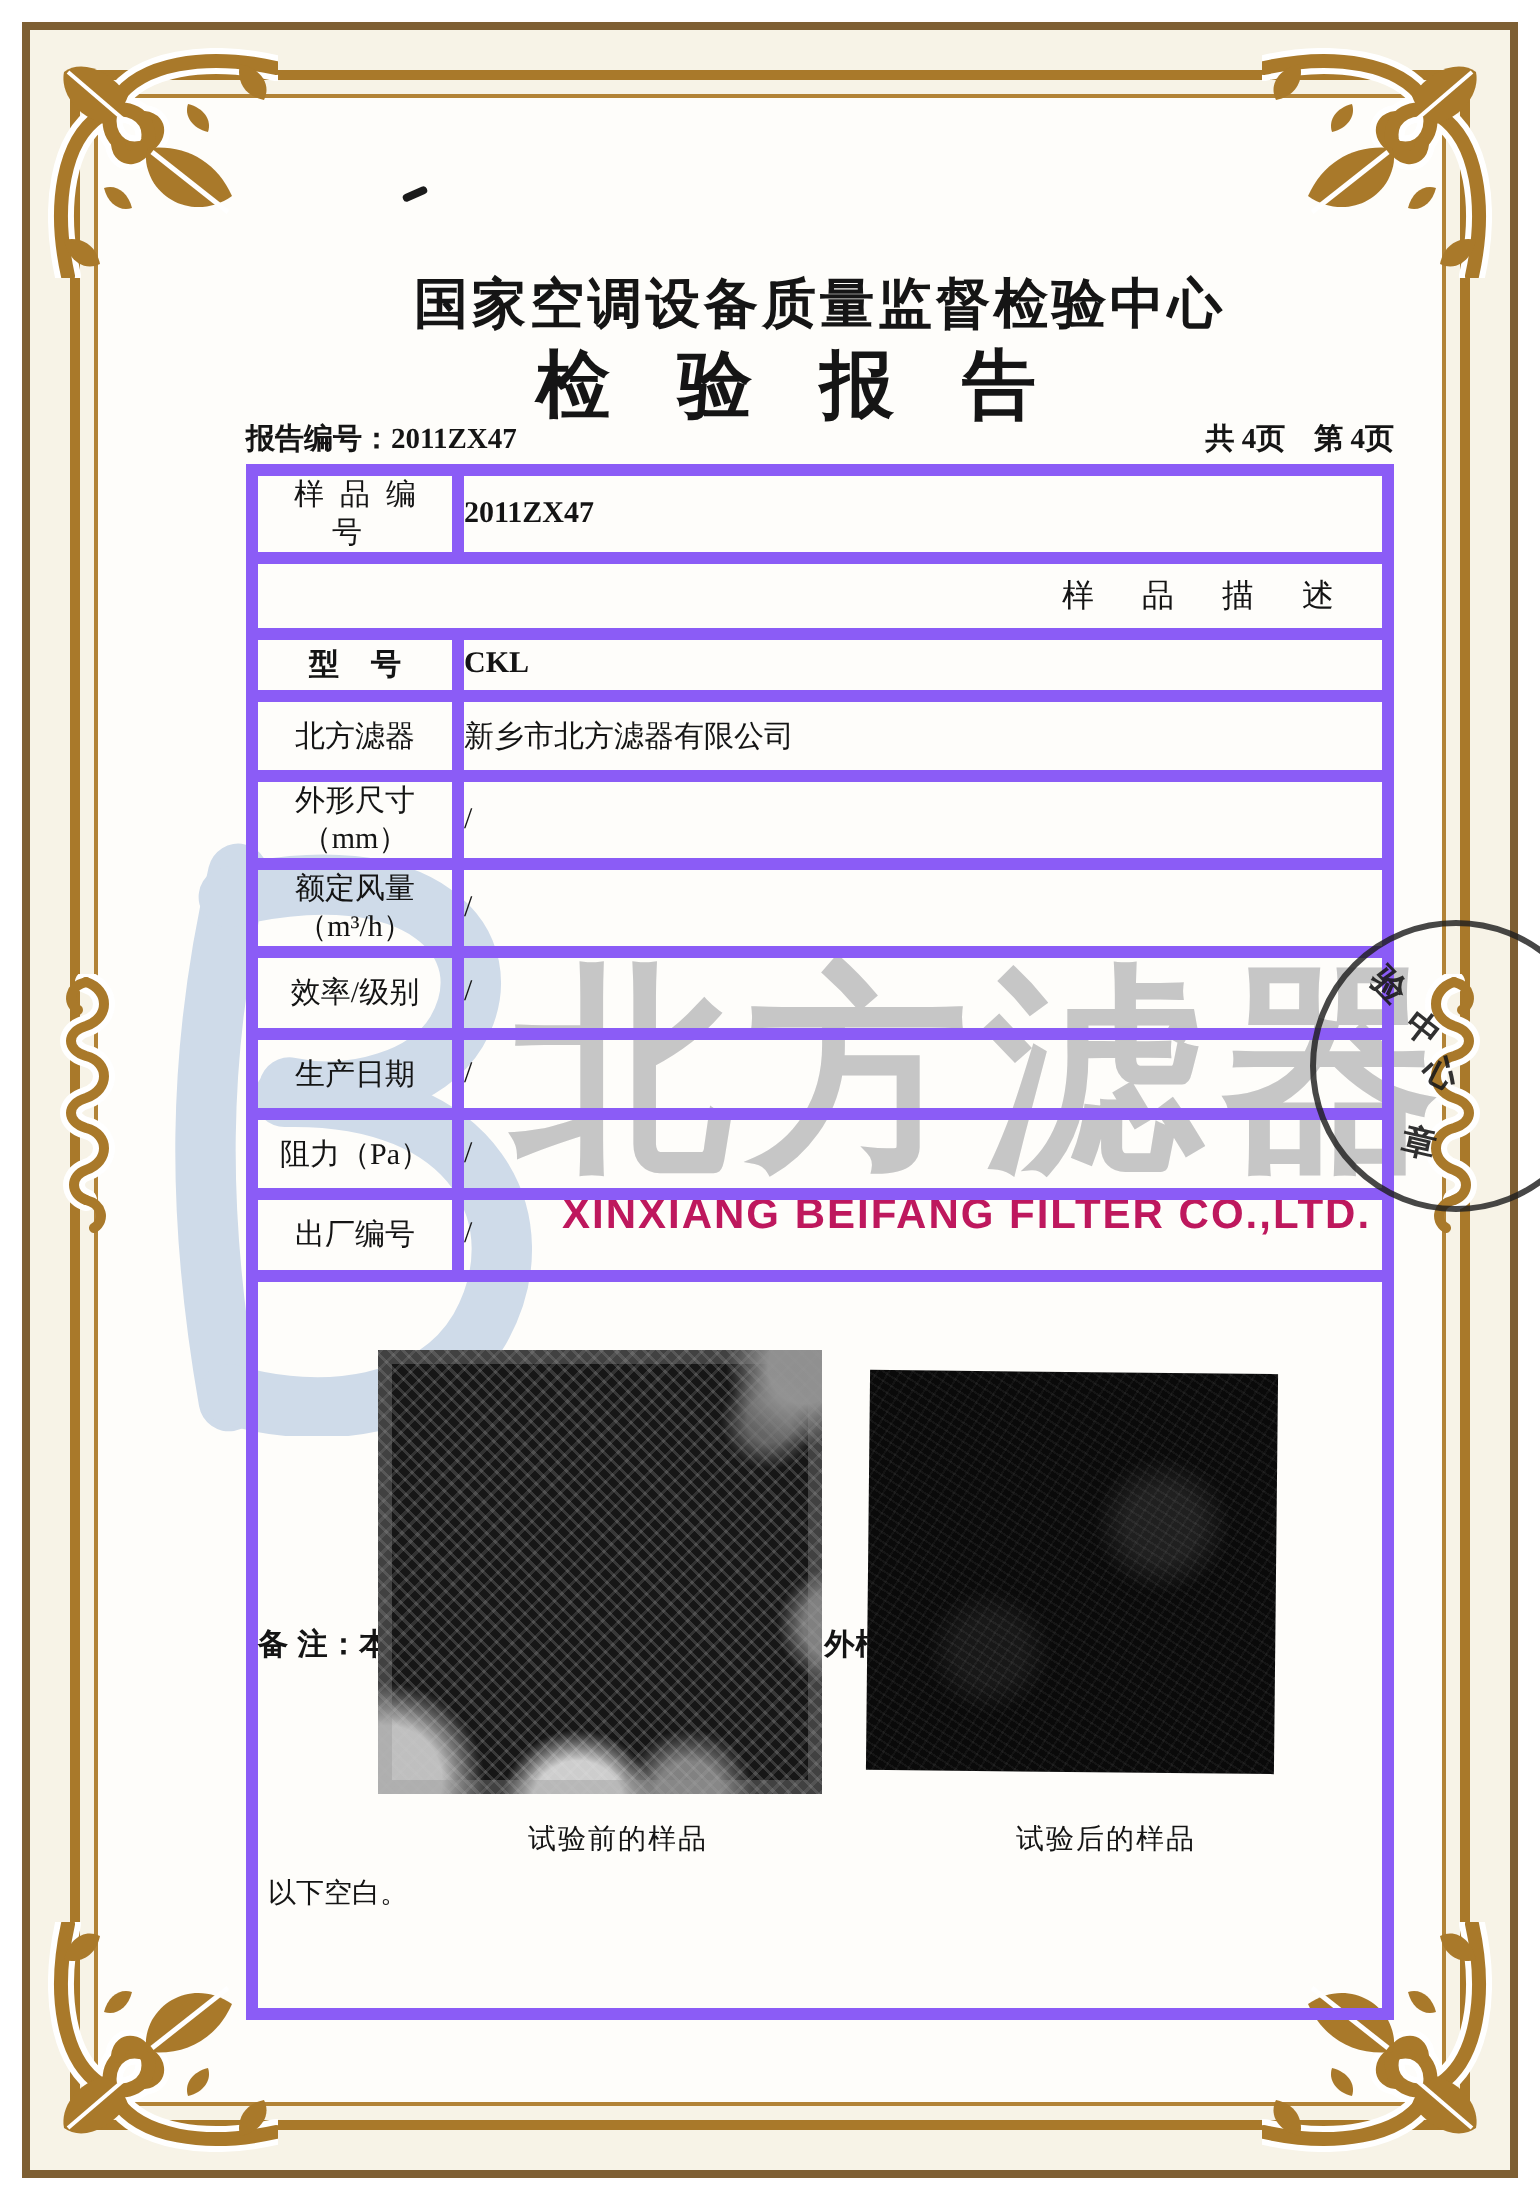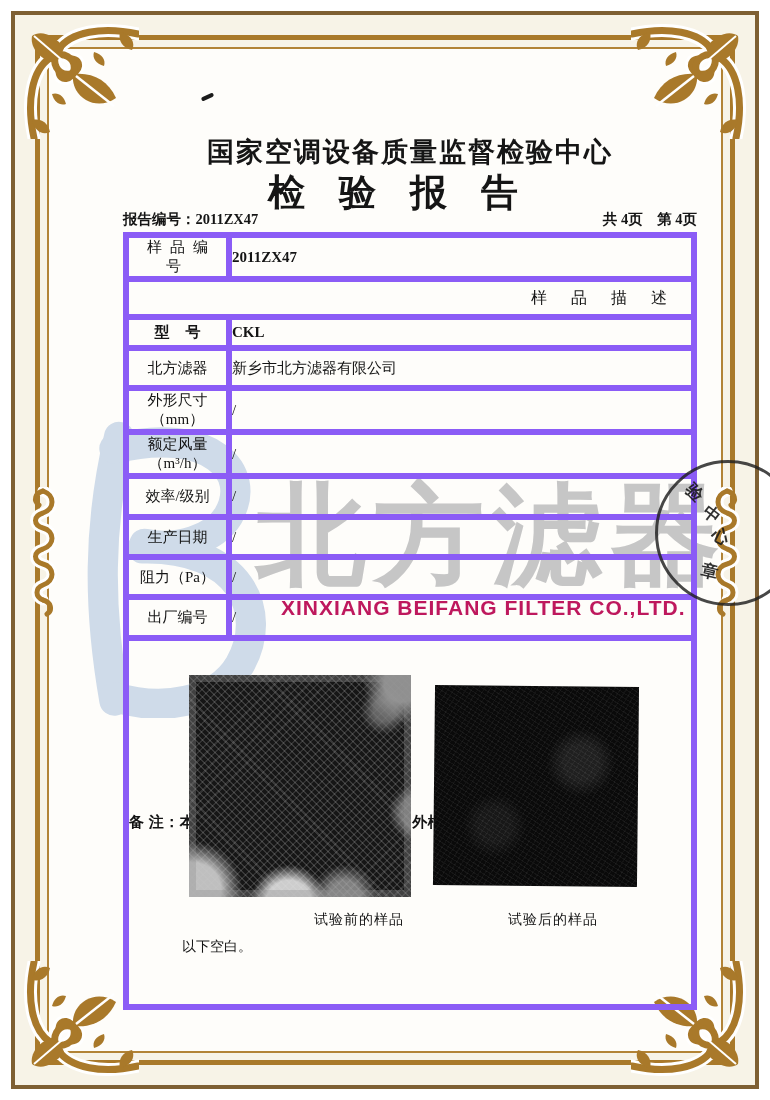--- a/index.html
+++ b/index.html
@@ -74,23 +74,23 @@
     left:305px;top:45px;width:204px;height:200px;
     background:
       radial-gradient(circle at 72% 38%, rgba(255,255,255,.09) 0 9%, transparent 18%),
       radial-gradient(circle at 30% 70%, rgba(255,255,255,.06) 0 8%, transparent 16%),
       repeating-linear-gradient(32deg, rgba(255,255,255,.05) 0 1px, transparent 1px 4px),
       repeating-linear-gradient(-58deg, rgba(255,255,255,.04) 0 1px, transparent 1px 5px),
       #0a0a0a;
     transform:rotate(.6deg);
   }
   .caption{position:absolute;top:270px;font-size:14px;letter-spacing:1px;}
-  .caption-before{left:53px;width:222px;text-align:right;}
+  .caption-before{left:69px;width:222px;text-align:center;}
   .caption-after{left:322px;width:204px;text-align:center;}
-  .footer-note{position:absolute;left:5px;top:297px;font-size:14px;margin-left:48px;}
+  .footer-note{position:absolute;left:5px;top:297px;font-size:14px;}
   
   .stamp{position:absolute;left:655px;top:460px;width:140px;height:140px;z-index:6;
     border:3px solid rgba(30,30,30,.82);border-radius:50%;}
   .stamp span{position:absolute;font-size:17px;font-weight:700;color:rgba(25,25,25,.9);
     font-family:"Liberation Serif",serif;}
   .stamp .c1{left:28px;top:18px;transform:rotate(46deg);}
   .stamp .c2{left:45px;top:40px;transform:rotate(38deg);}
   .stamp .c3{left:54px;top:62px;transform:rotate(27deg);}
   .stamp .c4{left:43px;top:97px;transform:rotate(13deg);}
 </style>

